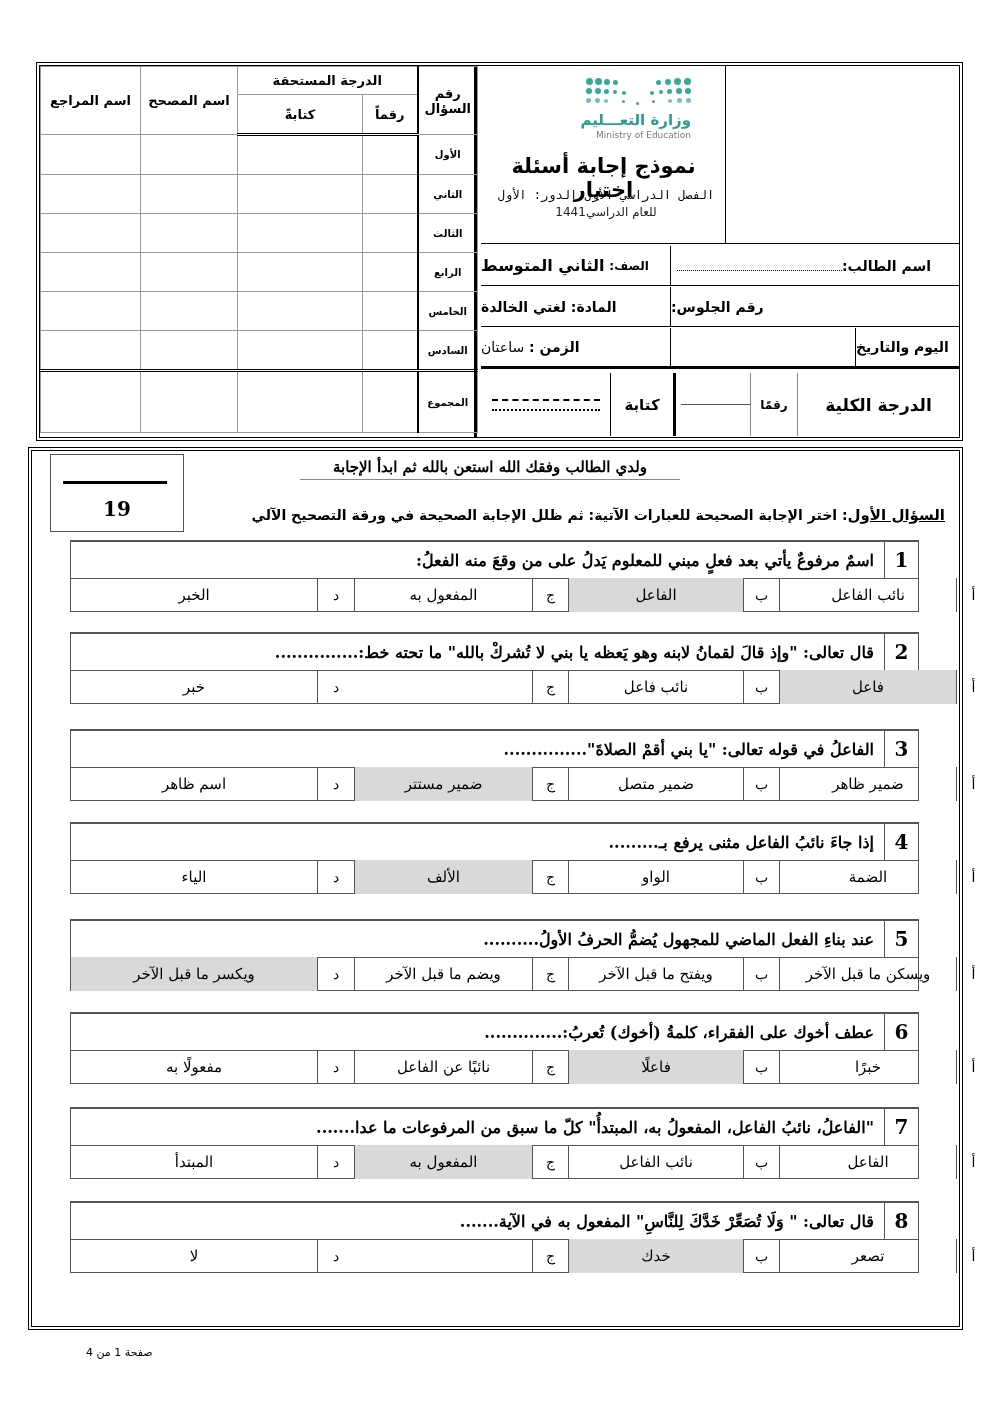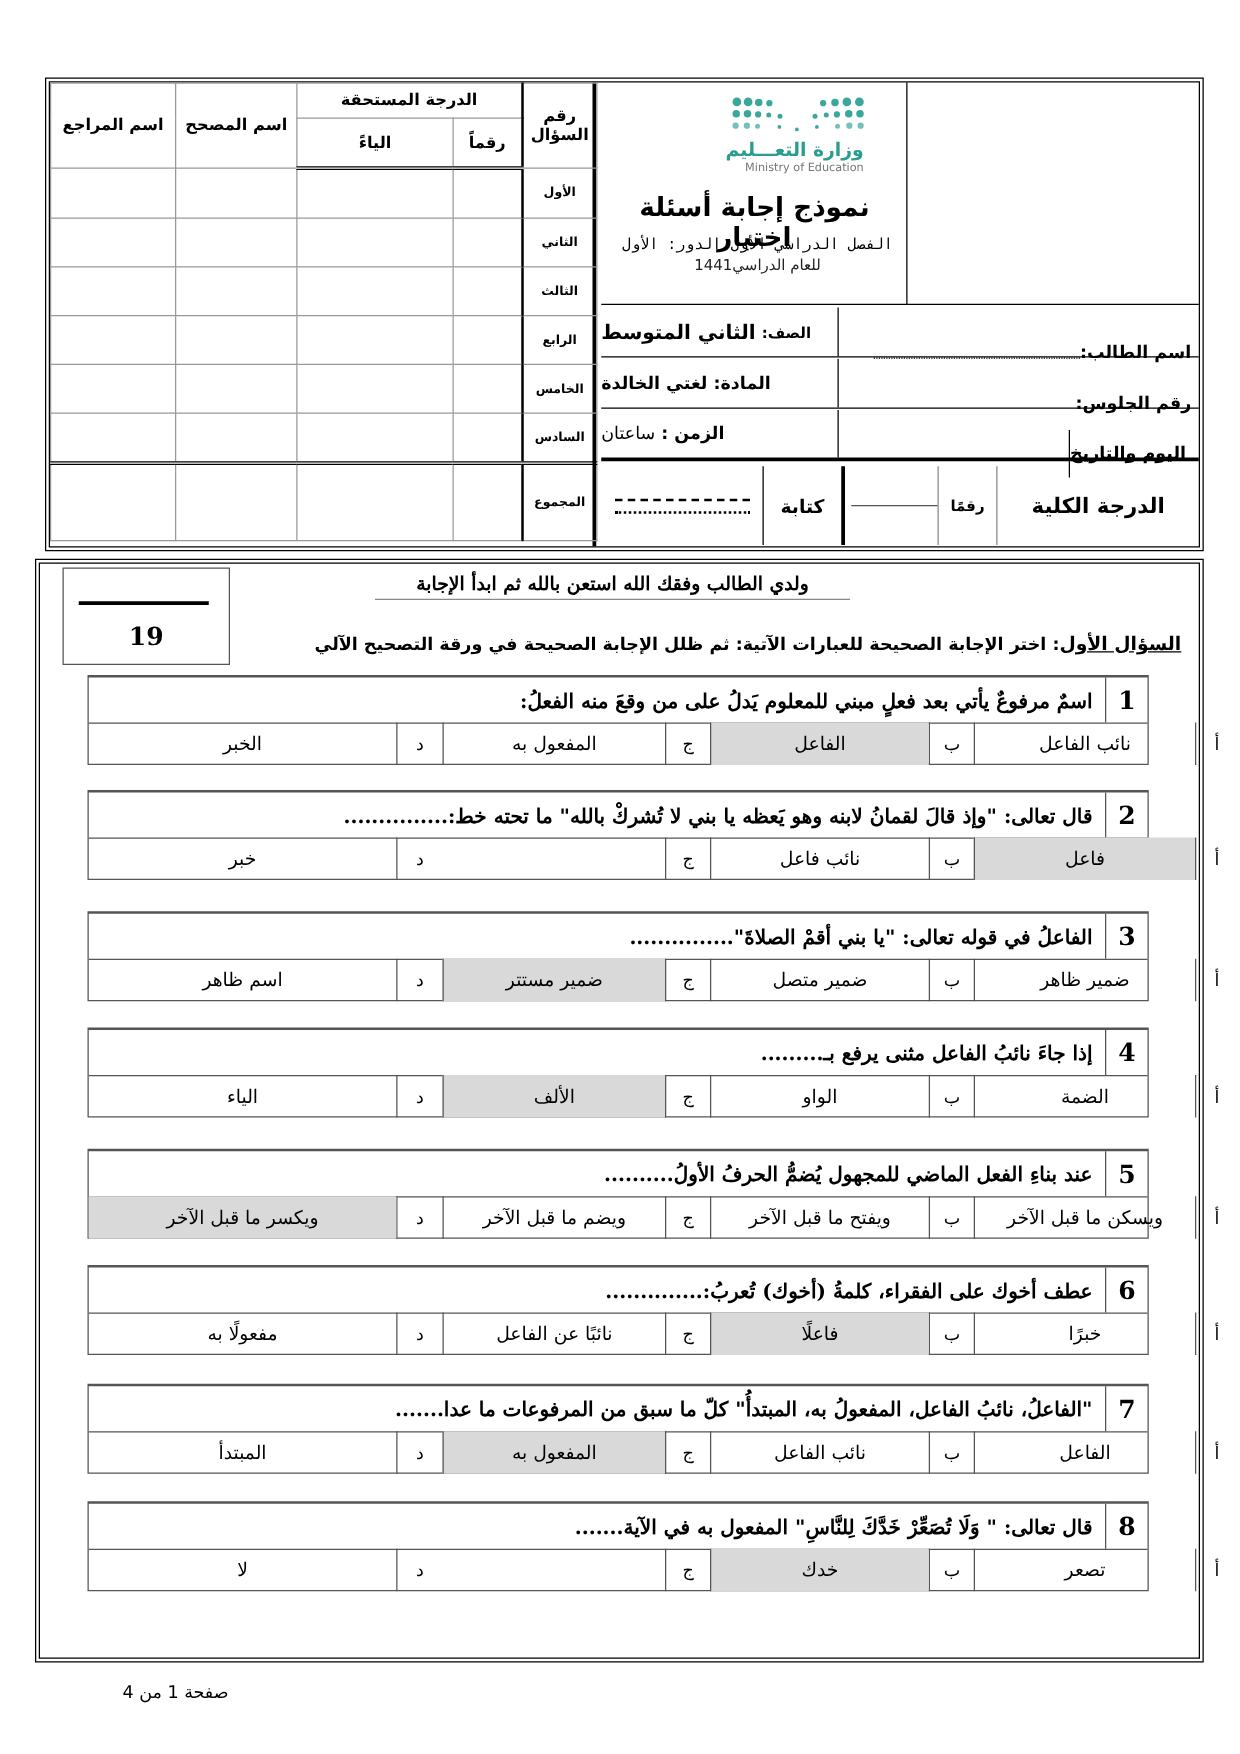--- a/index.html
+++ b/index.html
@@ -18,21 +18,21 @@
   .blank-box{left:245px;top:0;width:233px;height:178px;border-bottom:1px solid #000;}
   .dots{left:105px;top:12px;width:110px;height:32px;}
   .dot{position:absolute;border-radius:50%;background:#3aa79b;}
   .logo-ar{left:50px;top:45px;width:160px;text-align:right;font-family:"DejaVu Sans",sans-serif;color:#2a9d8f;font-size:15px;font-weight:bold;}
   .logo-en{left:50px;top:64px;width:160px;text-align:right;font-family:"DejaVu Sans",sans-serif;color:#777;font-size:9px;}
   .title{left:0;top:88px;width:245px;text-align:center;font-family:"DejaVu Sans",sans-serif;font-weight:900;font-size:21px;letter-spacing:-0.5px;}
   .sub1{left:10px;top:122px;width:230px;text-align:center;font-family:Liberation Mono, monospace;font-size:12px;color:#000000;}
   .sub2{left:10px;top:139px;width:230px;text-align:center;font-family:"DejaVu Sans",sans-serif;font-size:12px;color:#222;}
   .irow{left:0;width:478px;height:40px;border-bottom:1px solid #000;font-family:"DejaVu Sans",sans-serif;font-weight:bold;font-size:14px;}
   .irow .l{position:absolute;left:0;top:0;width:190px;height:100%;border-right:1px solid #000;display:flex;align-items:center;justify-content:flex-end;padding-right:8px;box-sizing:border-box;}
-  .irow .r{position:absolute;left:190px;top:16px;width:288px;height:100%;display:flex;align-items:center;justify-content:flex-start;padding-right:6px;box-sizing:border-box;}
+  .irow .r{position:absolute;left:190px;top:0;width:288px;height:100%;display:flex;align-items:center;justify-content:flex-end;padding-right:6px;box-sizing:border-box;}
   .irow .l .big{font-size:16px;}
   .dotsline{display:inline-block;width:165px;border-bottom:1px dotted #000;margin-left:6px;height:10px;}
   .total-row{left:0;top:300px;width:478px;height:71px;border-top:3px solid #000;font-family:"DejaVu Sans",sans-serif;font-weight:bold;}
   .tc{position:absolute;top:4px;height:63px;border-right:1px solid #888;display:flex;align-items:center;justify-content:center;box-sizing:border-box;}
   
   .body-outer{left:28px;top:447px;width:935px;height:883px;border:4px double #000;}
   .score{left:50px;top:454px;width:134px;height:78px;border:1px solid #555;}
   .score .bar{position:absolute;left:12px;top:26px;width:104px;height:3px;background:#000;}
   .score .num{position:absolute;left:0;top:42px;width:100%;text-align:center;font-size:20px;font-weight:bold;font-family:"DejaVu Serif",serif;}
   .greet{left:300px;top:458px;width:380px;text-align:center;font-size:15px;font-weight:bold;border-bottom:1px solid #888;padding-bottom:3px;}
@@ -40,21 +40,21 @@
   .instr .lbl{text-decoration:underline;}
   
   .q{left:70px;width:849px;height:72px;border:1px solid #555;border-top:2px solid #555;}
   .q .stem{position:absolute;left:0;top:0;width:100%;height:36px;border-bottom:1px solid #555;}
   .q .qnum{position:absolute;right:0;top:0;width:34px;height:36px;border-left:1px solid #555;display:flex;align-items:center;justify-content:center;font-size:20px;font-weight:bold;box-sizing:border-box;}
   .q .qtext{position:absolute;right:44px;top:0;height:36px;display:flex;align-items:center;font-size:16px;font-weight:bold;direction:rtl;white-space:nowrap;}
   .q .opts{position:absolute;left:0;top:36px;width:100%;height:34px;}
   .opt{position:absolute;top:0;height:34px;display:flex;align-items:center;justify-content:center;font-size:15px;border-left:1px solid #555;box-sizing:border-box;}
   .opt.letter{font-size:14px;}
   .opt.sel{background:#d9d9d9;}
-  .footer{left:86px;top:1346px;font-family:"DejaVu Sans",sans-serif;font-size:14px;direction:rtl;margin-left:12px;}
+  .footer{left:86px;top:1346px;font-family:"DejaVu Sans",sans-serif;font-size:11px;direction:rtl;}
 </style>
 </head>
 <body>
 
 <div class="abs hdr-outer"></div>
 
 <div class="abs grades">
   <table class="gtable" dir="rtl">
     <colgroup>
         <col style="width:60px">
@@ -65,21 +65,21 @@
       </colgroup>
     <tbody>
         <tr class="hrow" style="height:28px">
       <td class="qn" rowspan="2" style="font-size:13px;height:56px;">رقم السؤال</td>
       <td colspan="2" style="height:24px;">الدرجة المستحقة</td>
       <td rowspan="2">اسم المصحح</td>
       <td rowspan="2">اسم المراجع</td>
     </tr>
     <tr class="hrow sep">
       <td style="height:30px;">رقماً</td>
-      <td>الياءً</td>
+      <td>كتابةً</td>
     </tr>
     <tr>
           <td class="qn">الأول</td>
           <td></td>
           <td></td>
           <td></td>
           <td></td>
         </tr>
     <tr>
           <td class="qn">الثاني</td>

